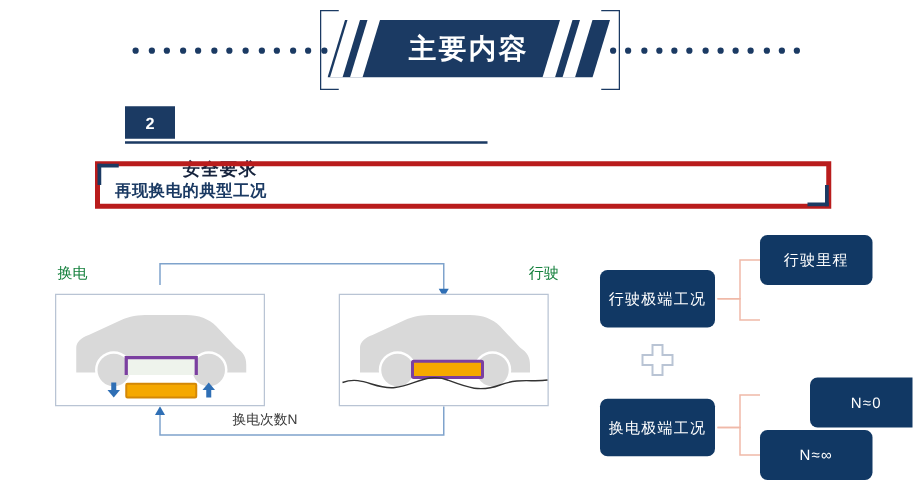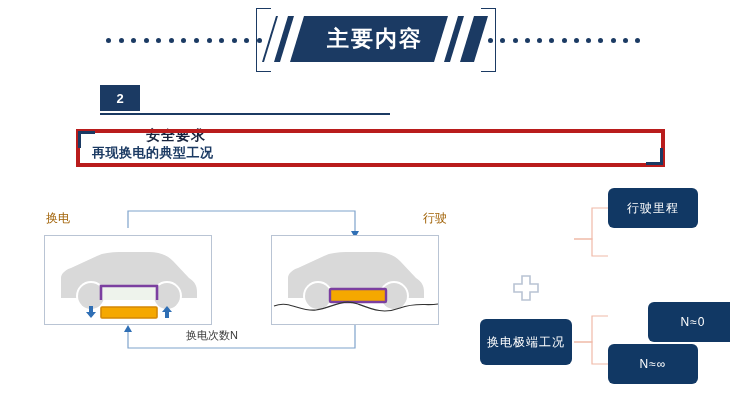--- a/index.html
+++ b/index.html
@@ -142,21 +142,21 @@
 
   
   #left-diagram {
     position: absolute;
     left: 40px; top: 198px;
     width: 420px; height: 165px;
   }
   .panel-label {
     position: absolute;
     font-size: 12px;
-    color: #a16207;
+    color: #15803d;
   }
   #label-swap    { left: 6px;  top: 12px; }
   #label-drive   { left: 383px; top: 12px; }
 
   .car-panel {
     position: absolute;
     top: 37px;
     width: 168px; height: 90px;
     border: 1px solid #b9c4d4;
     background: #ffffff;
@@ -328,20 +328,21 @@
 
 <div id="flowchart">
 
   <svg style="position:absolute;left:0;top:0;width:246px;height:208px;" viewBox="0 0 246 208">
     <polyline points="108,53 126,53 126,22 142,22" fill="none" stroke="#f0b9a8" stroke-width="1.2"></polyline>
     <polyline points="108,53 126,53 126,70 142,70" fill="none" stroke="#f0b9a8" stroke-width="1.2"></polyline>
     <polyline points="108,156 126,156 126,130 142,130" fill="none" stroke="#f0b9a8" stroke-width="1.2"></polyline>
     <polyline points="108,156 126,156 126,178 142,178" fill="none" stroke="#f0b9a8" stroke-width="1.2"></polyline>
   </svg>
 
+  <div class="fbox parent" id="box-drive-extreme">行驶极端工况</div>
   <div class="fbox parent" id="box-swap-extreme">换电极端工况</div>
 
   <div class="fbox child" id="box-mileage">行驶里程</div>
   <div class="fbox child" id="box-n-zero">N≈0</div>
   <div class="fbox child" id="box-n-inf">N≈∞</div>
 
   <svg id="plus-icon" viewBox="0 0 28 28">
     <polygon points="10,2 18,2 18,10 26,10 26,18 18,18 18,26 10,26 10,18 2,18 2,10 10,10" fill="#ffffff" stroke="#b9c4d4" stroke-width="1.6"></polygon>
   </svg>
 </div>

